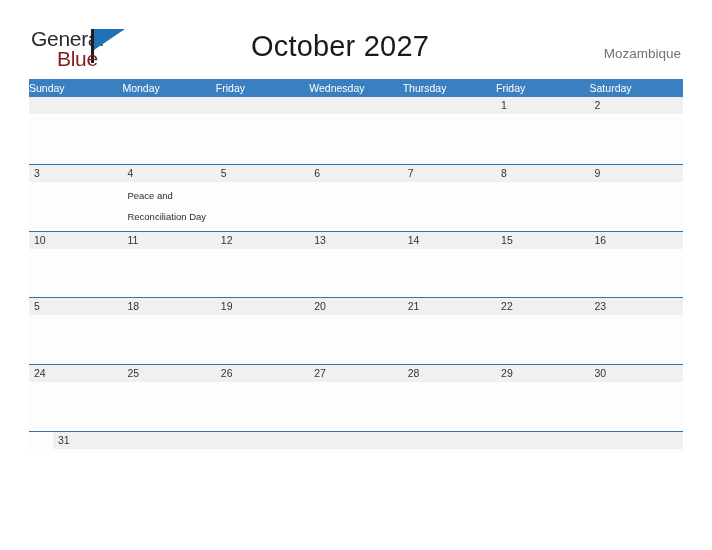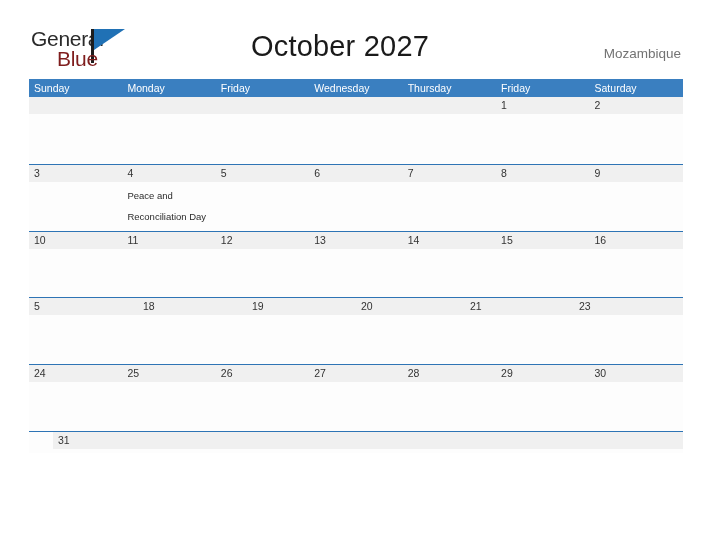--- a/index.html
+++ b/index.html
@@ -101,21 +101,20 @@
 
   .weekday-row {
     display: flex;
     width: 100%;
     height: 18px;
     background: #3a7fc0;
   }
   .weekday-cell {
     flex: 1 1 0;
     box-sizing: border-box;
-    padding-left: 5px;
     font-size: 10.5px;
     line-height: 18px;
     color: #ffffff;
     font-family: "Liberation Sans", sans-serif;
     white-space: nowrap;
     overflow: hidden;
   }
 
   .week-row {
     position: relative;
@@ -302,20 +301,21 @@
     </div>
   </div>
 
   <div class="week-row">
     <div class="date-strip">
       <div class="date-cell">5</div>
       <div class="date-cell">18</div>
       <div class="date-cell">19</div>
       <div class="date-cell">20</div>
       <div class="date-cell">21</div>
+      <div class="date-cell">22</div>
       <div class="date-cell">23</div>
     </div>
     <div class="event-strip">
       <div class="event-cell">
           <div class="event-text"></div>
         </div>
       <div class="event-cell">
           <div class="event-text"></div>
         </div>
       <div class="event-cell">

